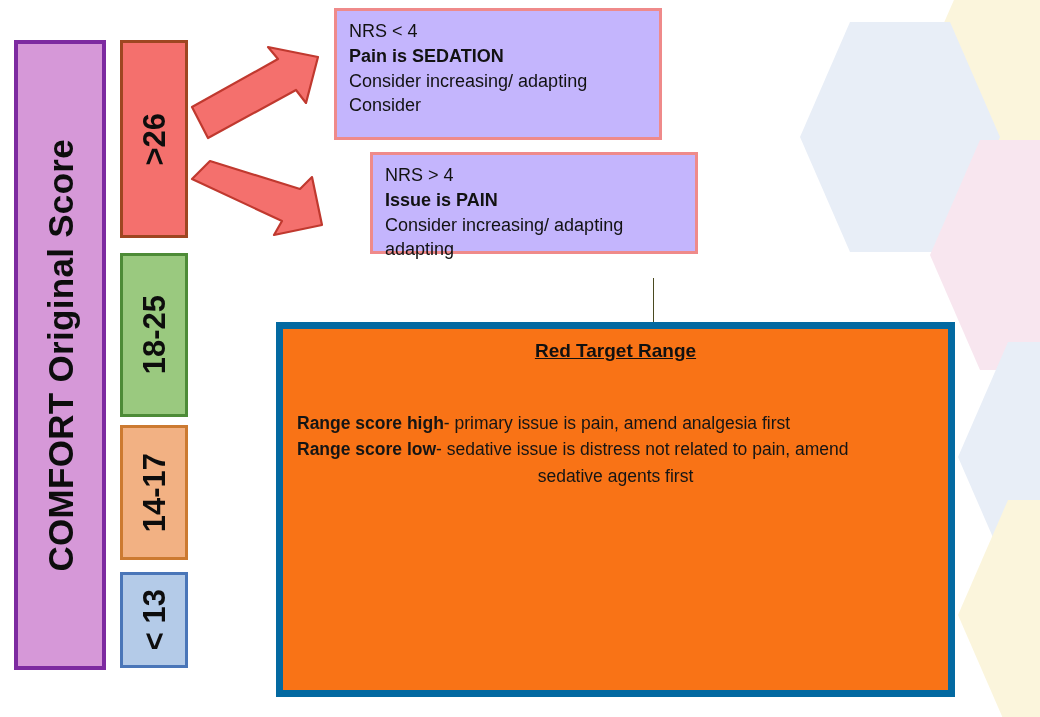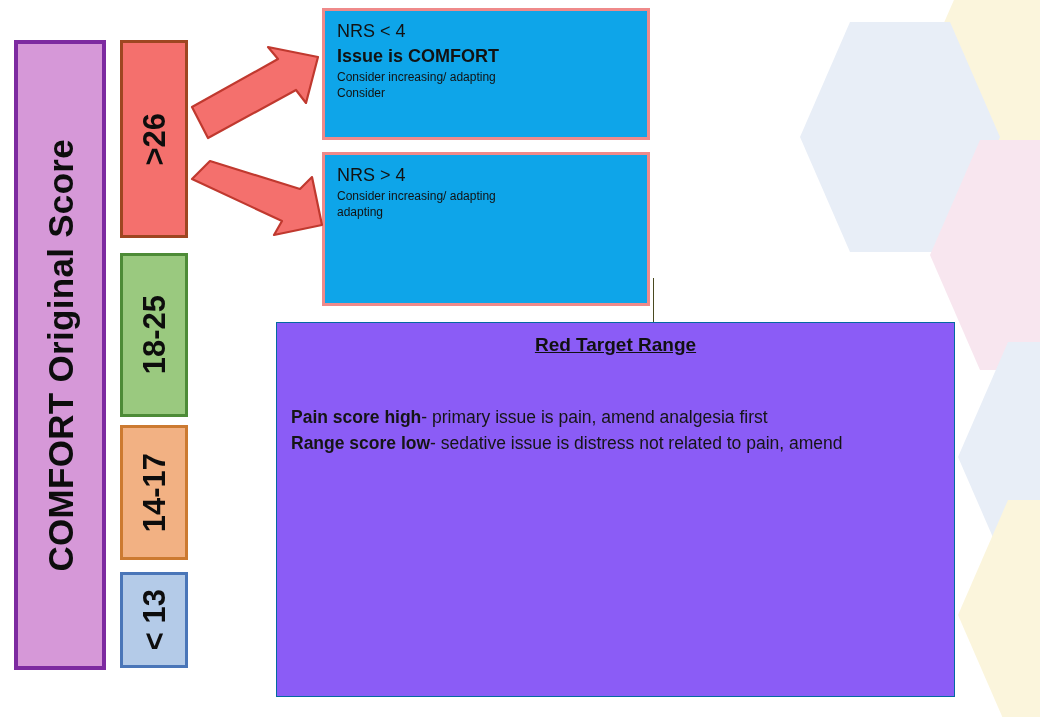--- a/index.html
+++ b/index.html
@@ -85,32 +85,32 @@
 
   
   .arrow {
     position: absolute;
     z-index: 4;
   }
 
   
   .nrs-box {
     position: absolute;
-    left: 322px;
+    left: 334px;
     width: 328px;
     box-sizing: border-box;
-    background: #0ea5e9;
+    background: #c4b5fd;
     border: 3px solid #ef8a8a;
     padding: 8px 12px 6px 12px;
     z-index: 3;
   }
   .nrs-box-1 { top: 8px;   height: 132px; }
-  .nrs-box-2 { top: 152px; height: 154px; }
+  .nrs-box-2 { top: 152px; height: 102px; margin-left: 36px; }
   .nrs-line {
-    font-size: 12px;
+    font-size: 18px;
     color: #121212;
     line-height: 1.38;
     white-space: nowrap;
   }
   .nrs-line.head   { font-size: 18px; }
   .nrs-line.strong { font-weight: bold; font-size: 18px; }
 
   
   .connector {
     position: absolute;
@@ -123,22 +123,22 @@
   }
 
   
   .red-panel {
     position: absolute;
     left: 276px;
     top: 322px;
     width: 679px;
     height: 375px;
     box-sizing: border-box;
-    background: #8b5cf6;
-    border: 1px solid #0369a1;
+    background: #f97316;
+    border: 7px solid #0369a1;
     padding: 10px 14px 8px 14px;
     z-index: 3;
   }
   .rp-title {
     text-align: center;
     font-size: 19px;
     font-weight: bold;
     text-decoration: underline;
     color: #111111;
     line-height: 1.3;
@@ -196,38 +196,40 @@
   <svg class="arrow" style="left:190px; top:45px;" width="130" height="95" viewBox="0 0 130 95">
     <polygon points="2,62 88,14 78,2 128,12 116,58 106,45 18,93" fill="#f4706d" stroke="#c0392f" stroke-width="2.2" stroke-linejoin="round"></polygon>
   </svg>
 
   <svg class="arrow" style="left:190px; top:155px;" width="135" height="95" viewBox="0 0 135 95">
     <polygon points="2,16 92,58 84,72 132,62 122,14 110,26 20,-2" fill="#f4706d" stroke="#c0392f" stroke-width="2.2" stroke-linejoin="round" transform="translate(0,8)"></polygon>
   </svg>
 
   <div class="nrs-box nrs-box-1">
     <div class="nrs-line head">NRS &lt; 4</div>
-    <div class="nrs-line strong">Issue is COMFORT</div>
+    <div class="nrs-line strong">Pain is SEDATION</div>
     <div class="nrs-line">Consider increasing/ adapting</div>
     <div class="nrs-line">Consider</div>
   </div>
 
   <div class="nrs-box nrs-box-2">
     <div class="nrs-line head">NRS &gt; 4</div>
+    <div class="nrs-line strong">Issue is PAIN</div>
     <div class="nrs-line">Consider increasing/ adapting</div>
     <div class="nrs-line">adapting</div>
   </div>
 
   <div class="connector"></div>
 
   <div class="red-panel">
     <div class="rp-title">Red Target Range</div>
     <div class="rp-gap"></div>
     <div class="rp-gap"></div>
     <div class="rp-line">
-      <b>Pain score high</b><span>- primary issue is pain, amend analgesia first</span>
+      <b>Range score high</b><span>- primary issue is pain, amend analgesia first</span>
     </div>
     <div class="rp-line">
       <b>Range score low</b><span>- sedative issue is distress not related to pain, amend</span>
     </div>
+    <div class="rp-center">sedative agents first</div>
   </div>
 
 </div>
 
 </body></html>

